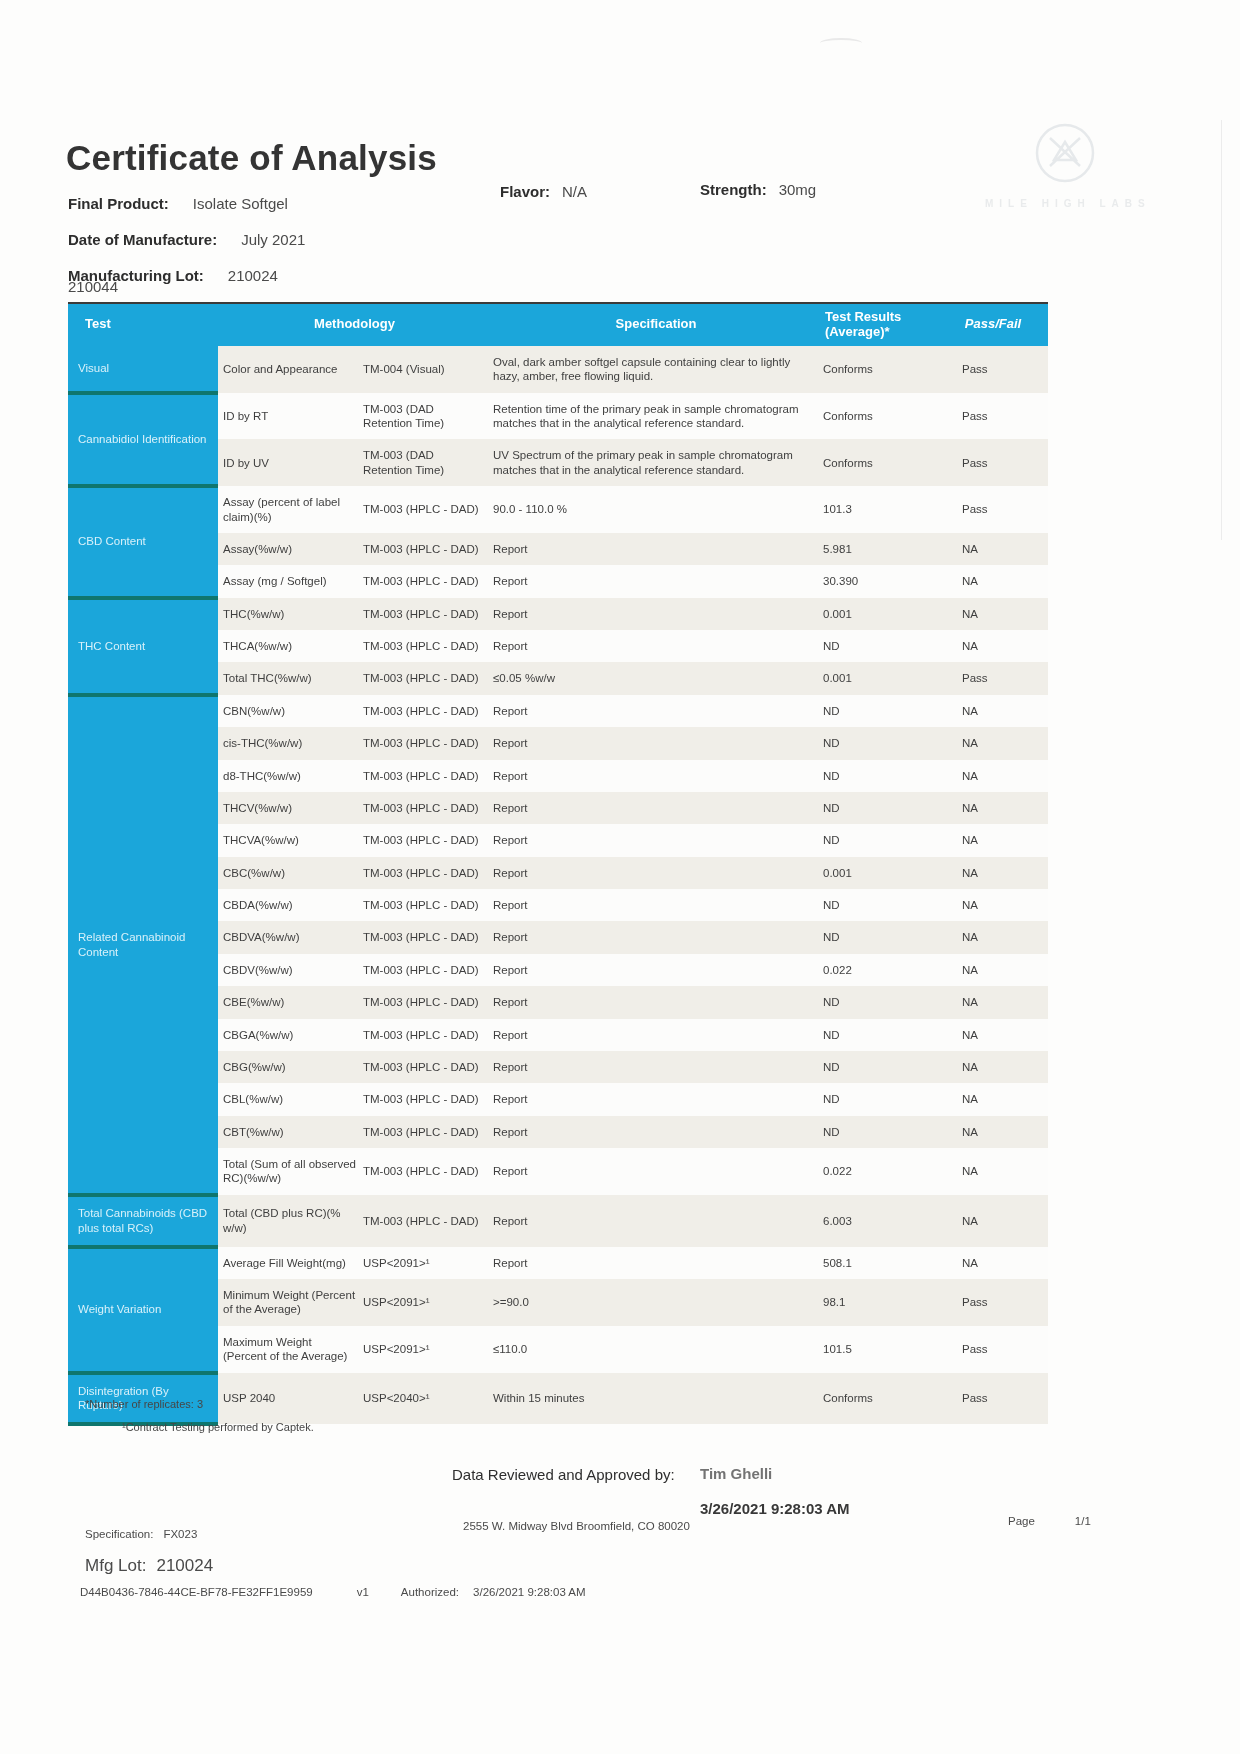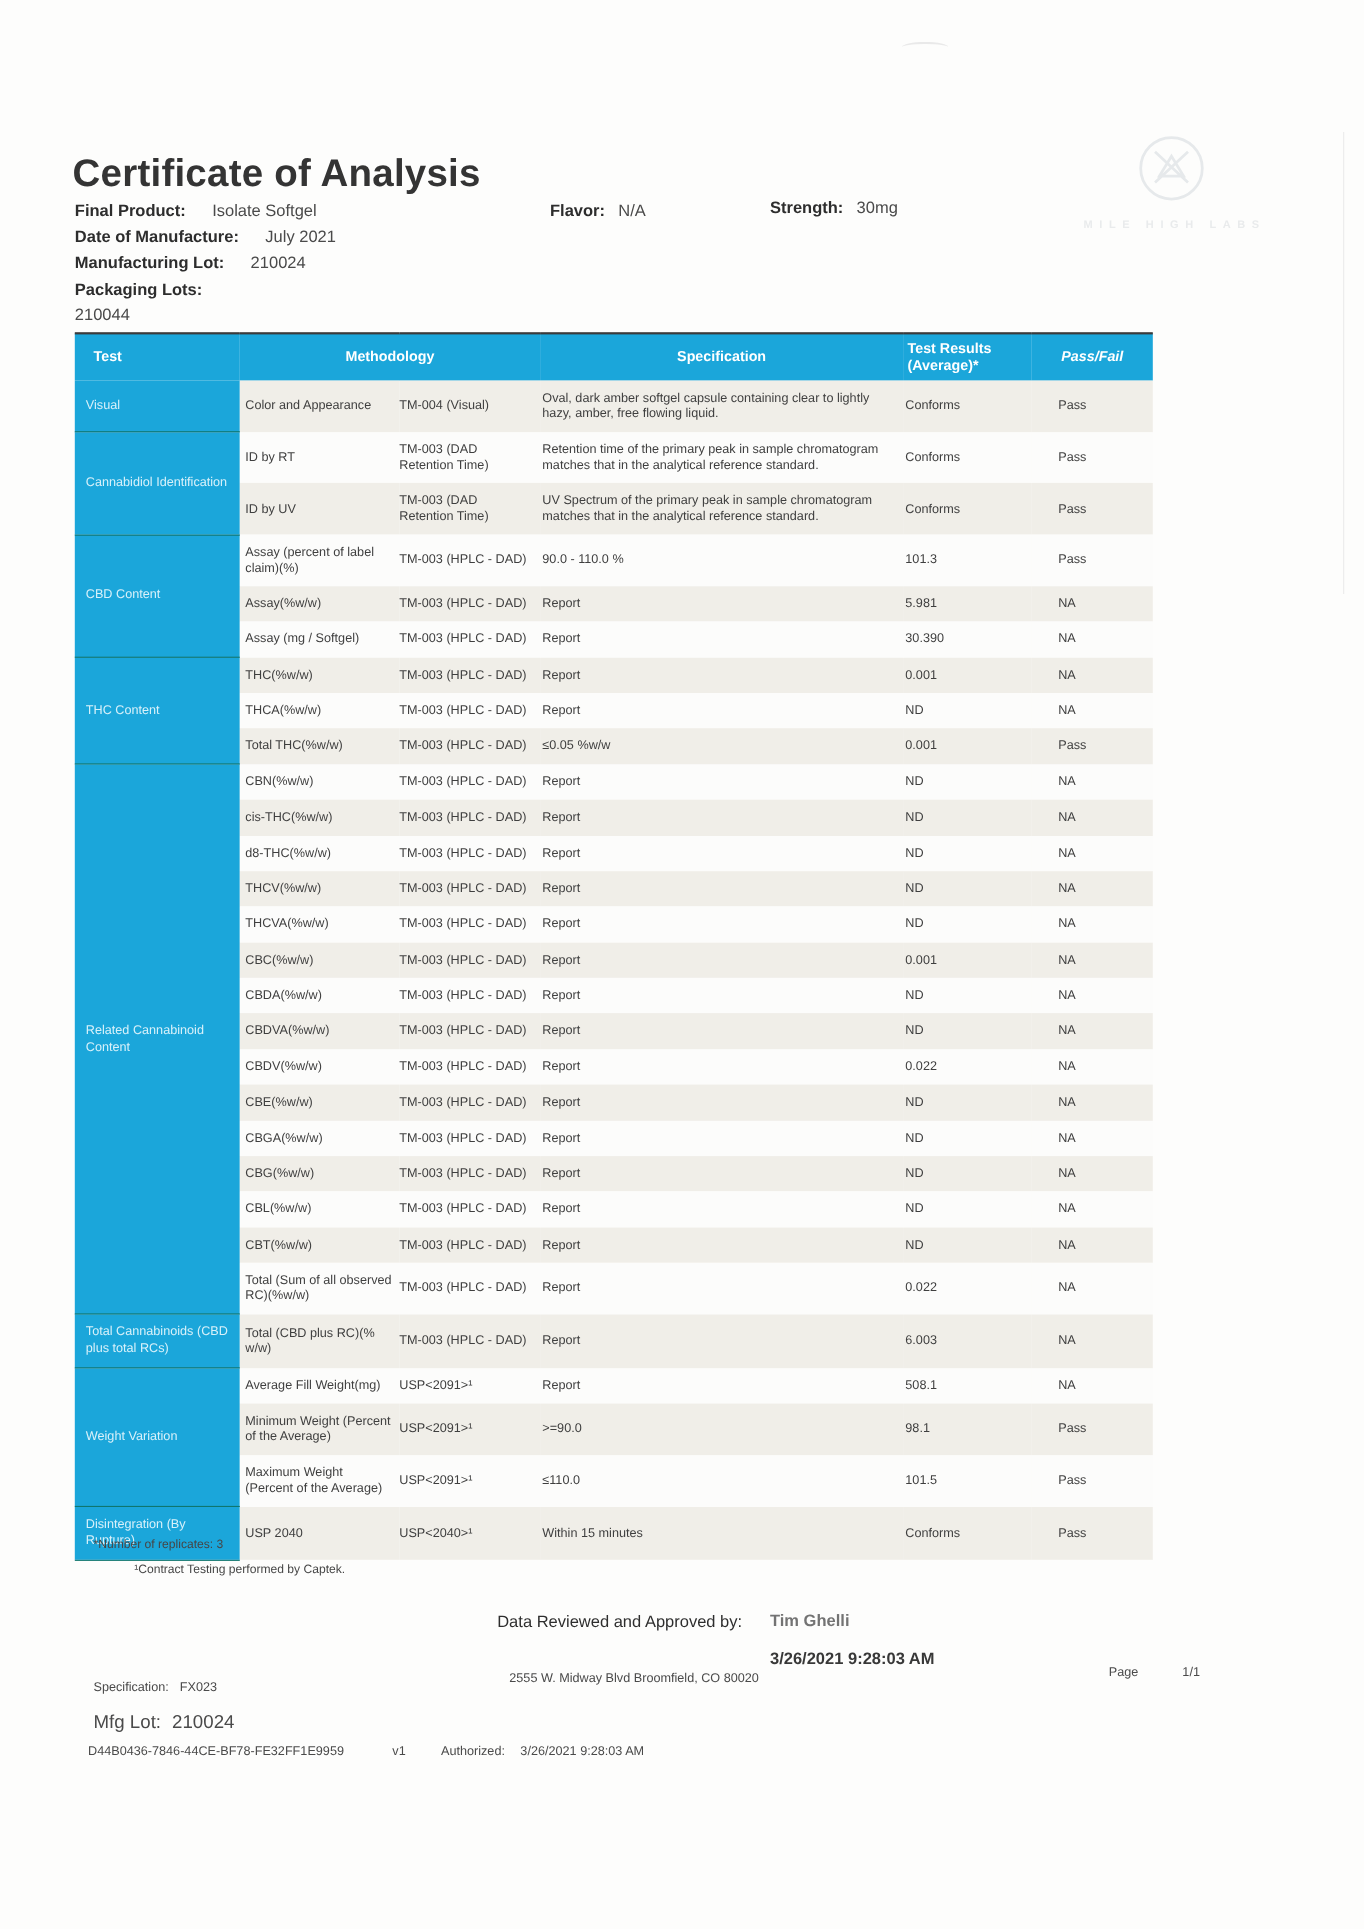--- a/index.html
+++ b/index.html
@@ -13,21 +13,21 @@
   .scan-edge { position:absolute; right:18px; top:120px; width:1px; height:420px; background:#ececec; }
 
   
   .watermark { position:absolute; left:985px; top:122px; width:160px; text-align:center; }
   .wm-circle { display:inline-block; }
   .wm-text { margin-top:10px; font-size:10px; letter-spacing:6px; color:#e9ebec; font-weight:bold; white-space:nowrap; }
 
   
   .title { position:absolute; left:66px; top:138px; font-size:35px; font-weight:bold; color:#343434; letter-spacing:0.2px; }
   .info-block { position:absolute; left:68px; top:183px; }
-  .info-line { height:24px; font-size:15px; white-space:nowrap; }
+  .info-line { height:24px; font-size:15px; white-space:nowrap;margin-top:12px; }
   .info-line .lbl { font-weight:bold; color:#2d2d2d; }
   .info-line .val { margin-left:24px; color:#4a4a4a; }
   .float-field { position:absolute; font-size:15px; white-space:nowrap; }
   .float-field .lbl { font-weight:bold; color:#2d2d2d; }
   .float-field .val { margin-left:12px; color:#4a4a4a; }
   .pkg-value { position:absolute; left:68px; top:278px; font-size:15px; color:#4a4a4a; }
 
   
   .coa-table { position:absolute; left:68px; top:302px; width:980px; border-collapse:collapse;
     table-layout:fixed; border-top:2px solid #3a3a3a; font-size:11.5px; }
@@ -44,21 +44,21 @@
   .coa-table thead th.h-test { text-align:left; padding-left:17px; }
   .coa-table thead th.h-method { text-align:center; }
   .coa-table thead th.h-spec { text-align:center; }
   .coa-table thead th.h-result { text-align:left; font-weight:bold; }
   .coa-table thead th.h-pass { text-align:center;font-style:italic; }
   .coa-table tbody td { vertical-align:middle; padding:9px 6px 9px 0; line-height:1.25; color:#3f3f3f; }
   .coa-table tbody tr.shaded td { background:#f0eee8; }
   .coa-table tbody tr.plain td { background:#fcfcfb; }
   .coa-table td.section-cell {
     background:#1ba6da !important; color:#d8f1fa; padding-left:10px; padding-right:8px;
-    border-bottom:1px solid #0f766e; font-size:11.5px; line-height:1.3;
+    border-bottom:4px solid #0f766e; font-size:11.5px; line-height:1.3;
   }
   .coa-table td.col-test { padding-left:5px; }
   .coa-table td.col-method { padding-left:0; }
   .coa-table td.col-spec { padding-left:2px; }
   .coa-table td.col-result { padding-left:2px; }
   .coa-table td.col-pass { padding-left:24px; }
 
   
   .fn1 { position:absolute; left:85px; top:1398px; font-size:11px; color:#464646;text-align:center; }
   .fn2 { position:absolute; left:85px; top:1421px; font-size:11px; color:#464646;margin-left:37px; }

